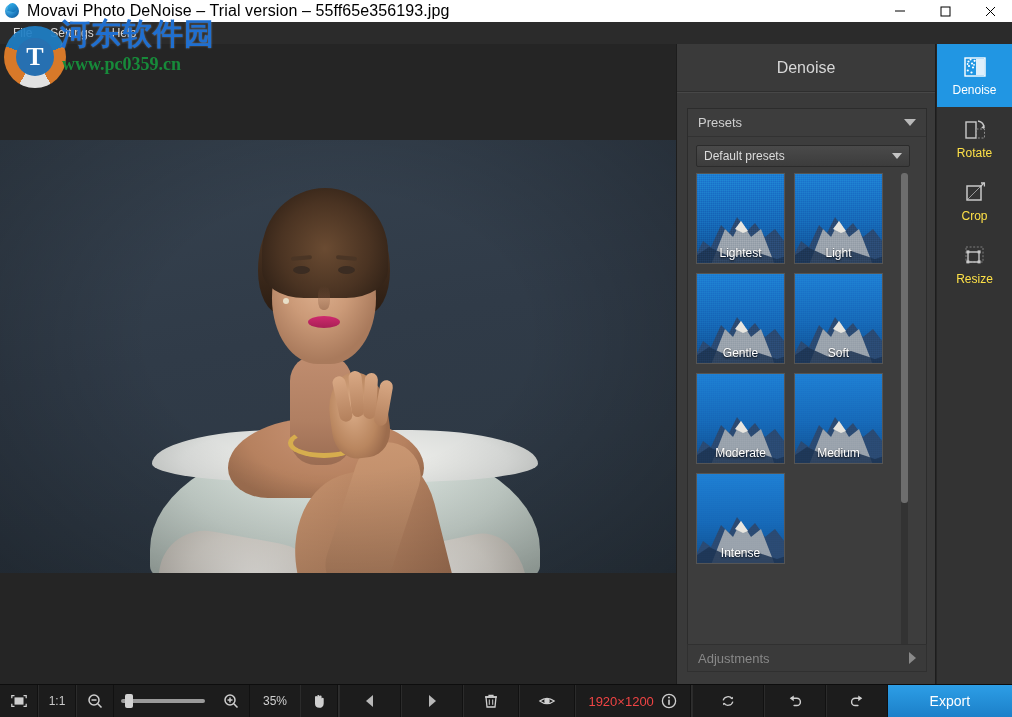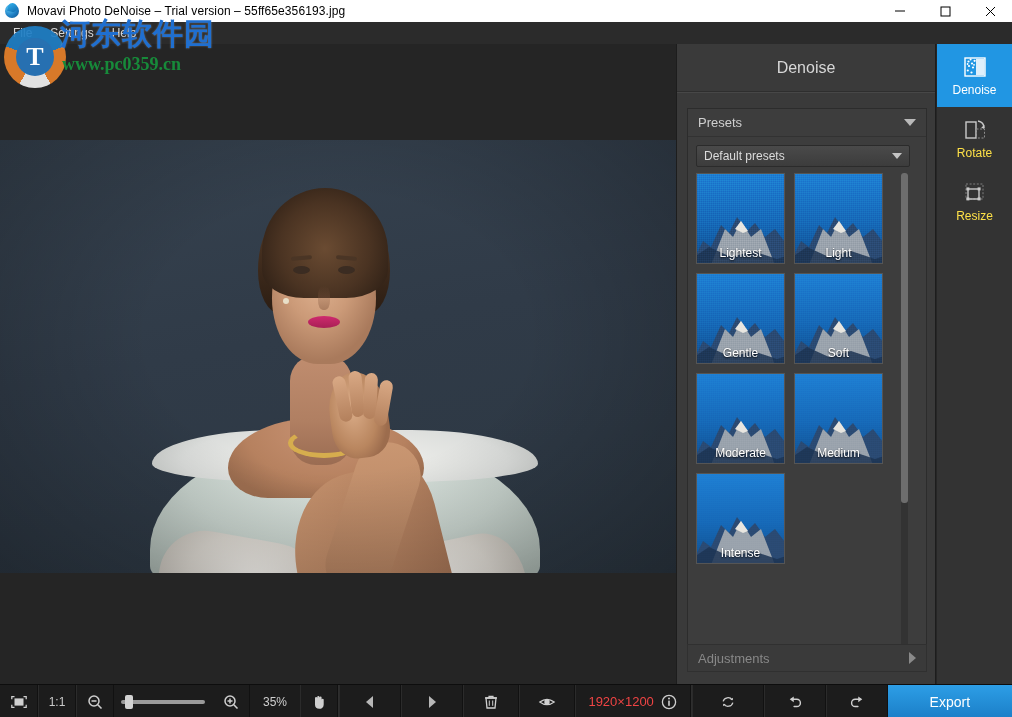--- a/index.html
+++ b/index.html
@@ -31,21 +31,21 @@
     border-radius: 50%;
     background: radial-gradient(circle at 30% 30%, #5fc8f5 0%, #1e7fc4 55%, #0d4f86 100%);
   }
   .title-icon .sw2 {
     position: absolute; left: 3px; top: 0px; width: 9px; height: 9px;
     border-radius: 50% 50% 50% 0;
     background: linear-gradient(135deg, #35b4ef, #0f6bb0);
     transform: rotate(15deg);
   }
   .title-text {
-    font-size: 12px; color: #000; white-space: nowrap;
+    font-size: 16px; color: #000; white-space: nowrap;
     letter-spacing: .1px;
   }
   .win-btns {
     position: absolute; right: 0; top: 0; height: 22px;
     display: flex;
   }
   .win-btn {
     width: 45px; height: 22px;
     display: flex; align-items: center; justify-content: center;
     color: #000;
@@ -383,21 +383,21 @@
   }
   .tool.active { background: #2196e3; color: #ffffff; }
   .tool .glyph { width: 28px; height: 26px; display: block; }
 
   
   .bottombar {
     position: absolute; left: 0; top: 684px;
     width: 1012px; height: 33px;
     background: #1c1c1c;
     border-top: 1px solid #0d0d0d;
-    display: flex; align-items: flex-start;
+    display: flex; align-items: center;
   }
   .bgroup {
     display: flex; align-items: center; height: 33px;
   }
   .bbtn {
     height: 33px; min-width: 38px;
     display: flex; align-items: center; justify-content: center;
     color: #c9c9c9; font-size: 12px;
     padding: 0 9px;
     border-left: 1px solid #2b2b2b;
@@ -636,20 +636,29 @@
       <svg class="glyph" viewBox="0 0 28 26">
         <rect x="5" y="5" width="10" height="16" fill="none" stroke="#c9c9c9" stroke-width="1.4"></rect>
         <rect x="15.5" y="12" width="8" height="9" fill="none" stroke="#8d8d8d" stroke-width="1" stroke-dasharray="2 1.6"></rect>
         <path d="M17 4 q6 1 6 7" fill="none" stroke="#c9c9c9" stroke-width="1.4"></path>
         <path d="M20.2 10.6 l3 1.4 l0.2 -4 z" fill="#c9c9c9"></path>
       </svg>
       <span>Rotate</span>
     </div>
     <div class="tool">
       <svg class="glyph" viewBox="0 0 28 26">
+        <rect x="6" y="6" width="14" height="14" fill="none" stroke="#c9c9c9" stroke-width="1.5"></rect>
+        <line x1="7" y1="19" x2="19" y2="7" stroke="#9a9a9a" stroke-width="1"></line>
+        <path d="M19 7 L23 3" stroke="#c9c9c9" stroke-width="1.3"></path>
+        <path d="M20 3 h3.4 v3.4" fill="none" stroke="#c9c9c9" stroke-width="1.3"></path>
+      </svg>
+      <span>Crop</span>
+    </div>
+    <div class="tool">
+      <svg class="glyph" viewBox="0 0 28 26">
         <rect x="5" y="4" width="17" height="15" fill="none" stroke="#7e7e7e" stroke-width="1" stroke-dasharray="2 1.6"></rect>
         <rect x="7" y="9" width="11" height="10" fill="none" stroke="#c9c9c9" stroke-width="1.4"></rect>
         <g fill="#c9c9c9">
           <rect x="5.4" y="7.4" width="3" height="3"></rect>
           <rect x="16.6" y="7.4" width="3" height="3"></rect>
           <rect x="5.4" y="17.4" width="3" height="3"></rect>
           <rect x="16.6" y="17.4" width="3" height="3"></rect>
         </g>
       </svg>
       <span>Resize</span>

